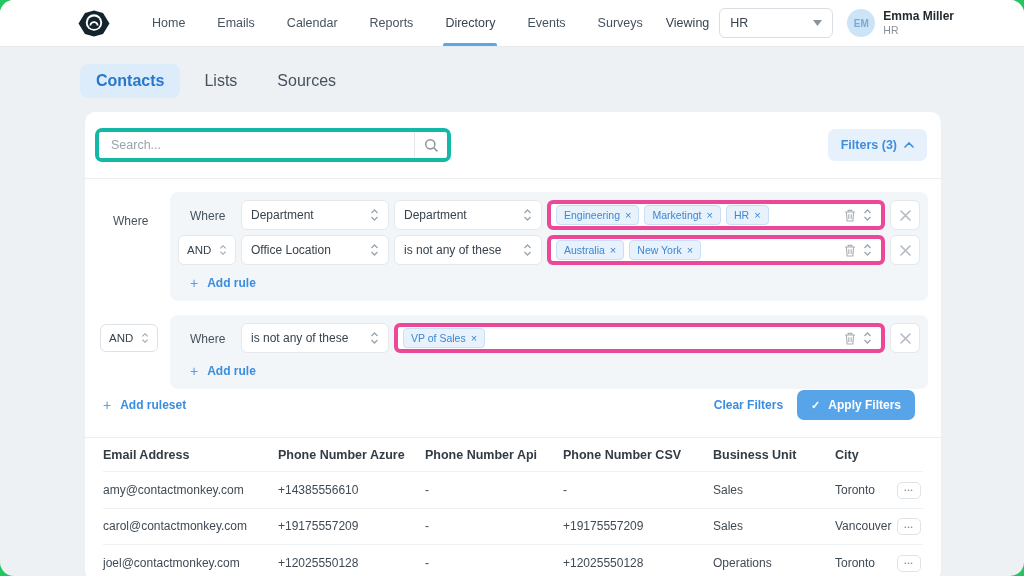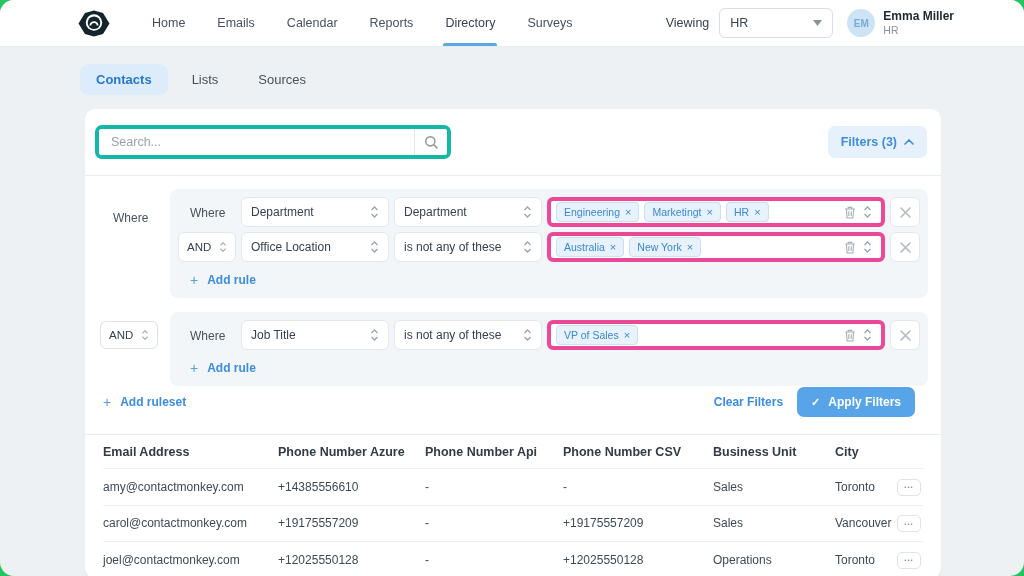--- a/index.html
+++ b/index.html
@@ -25,21 +25,21 @@
     padding:0 10px; font-size:12.5px; color:#37424d; cursor:pointer; }
   .avatar { width:28px; height:28px; border-radius:50%; background:#cde4f6; color:#79abd4;
     font-size:10px; font-weight:bold; display:flex; align-items:center; justify-content:center;
     margin:0 8px 0 14px; }
   .user-block { line-height:1.25; }
   .user-name { font-size:12px; font-weight:bold; color:#222a31; }
   .user-role { font-size:10.5px; color:#8a939c; }
 
   
   .tabs { display:flex; align-items:center; gap:8px; padding:17px 0 14px 80px; }
-  .tab { font-size:13px; color:#46525e; padding:8px 16px; border-radius:8px; cursor:pointer; }
+  .tab { font-size:16px; color:#46525e; padding:8px 16px; border-radius:8px; cursor:pointer; }
   .tab.active { color:#2678cc; font-weight:bold; background:#ddecfb; }
 
   
   .card { margin-left:85px; width:856px; background:#ffffff; border-radius:10px;
     box-shadow:0 1px 2px rgba(20,40,60,.06); overflow:hidden; }
 
   
   .toolbar { display:flex; align-items:center; padding:16px 14px 16px 10px; }
   .search-box { display:flex; width:356px; height:34px; border:4px solid #14b8a6;
     border-radius:7px; overflow:hidden; background:#fff; }
@@ -116,20 +116,21 @@
       <circle cx="16" cy="12.5" r="8.2" fill="#ffffff"></circle>
       <circle cx="16" cy="12.8" r="6.3" fill="#14242c"></circle>
       <path d="M11.5 15.5 a4.5 4.2 0 0 1 9 0 l-1.8 0 a2.7 2.6 0 0 0 -5.4 0 Z" fill="#ffffff"></path>
     </svg>
     <nav class="main-nav">
       <div class="nav-item">Home</div>
       <div class="nav-item">Emails</div>
       <div class="nav-item">Calendar</div>
       <div class="nav-item">Reports</div>
       <div class="nav-item active">Directory</div>
+      <div class="nav-item">Events</div>
       <div class="nav-item">Surveys</div>
     </nav>
     <div class="header-right">
       <span class="viewing-label">Viewing</span>
       <div class="viewing-select">
         <span>HR</span>
         <svg width="9" height="6" viewBox="0 0 9 6">
           <path d="M0 0 h9 L4.5 6 Z" fill="#8b949d"></path>
         </svg>
       </div>
@@ -295,27 +296,20 @@
             <svg width="8" height="12" viewBox="0 0 9 14">
               <path d="M1.5 5 L4.5 2 L7.5 5" fill="none" stroke="#9aa5ae" stroke-width="1.3"></path>
               <path d="M1.5 9 L4.5 12 L7.5 9" fill="none" stroke="#9aa5ae" stroke-width="1.3"></path>
             </svg>
           </div>
         </div>
         <div class="ruleset">
           <div class="rule-row">
             <div class="conn-cell">
               <span class="conn-text">Where</span>
-            </div>
-            <div class="sel">
-              <span>Job Title</span>
-              <svg width="9" height="14" viewBox="0 0 9 14">
-                <path d="M1.5 5 L4.5 2 L7.5 5" fill="none" stroke="#9aa5ae" stroke-width="1.3"></path>
-                <path d="M1.5 9 L4.5 12 L7.5 9" fill="none" stroke="#9aa5ae" stroke-width="1.3"></path>
-              </svg>
             </div>
             <div class="sel">
               <span>is not any of these</span>
               <svg width="9" height="14" viewBox="0 0 9 14">
                 <path d="M1.5 5 L4.5 2 L7.5 5" fill="none" stroke="#9aa5ae" stroke-width="1.3"></path>
                 <path d="M1.5 9 L4.5 12 L7.5 9" fill="none" stroke="#9aa5ae" stroke-width="1.3"></path>
               </svg>
             </div>
             <div class="value-field">
               <span class="tag">

